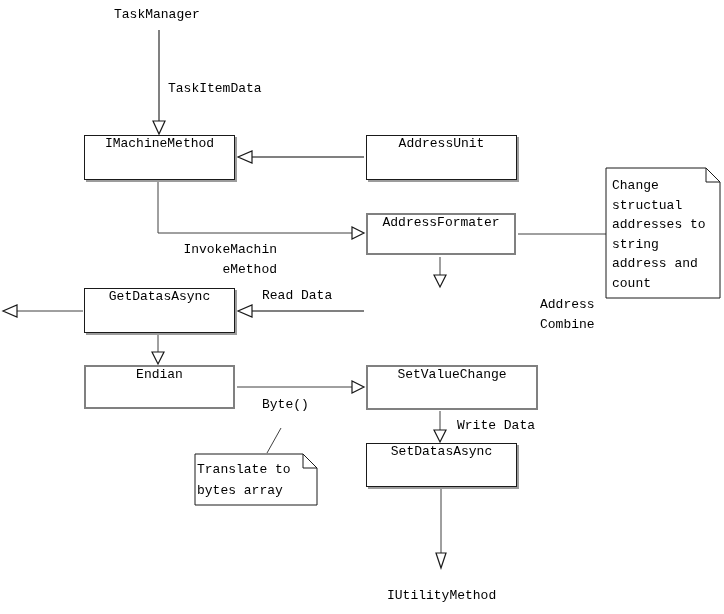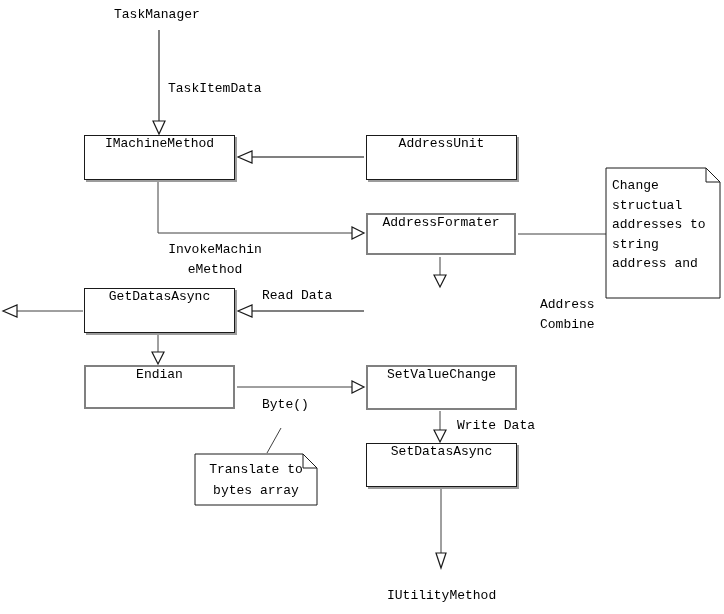--- a/index.html
+++ b/index.html
@@ -16,24 +16,24 @@
   .note-shape{fill:#ffffff;stroke:var(--border-dark,#1a1a1a);stroke-width:1;}
   .note-fold{fill:none;stroke:var(--border-dark,#1a1a1a);stroke-width:1;}
   .node{
     position:absolute;background:#ffffff;box-sizing:border-box;
     display:flex;align-items:flex-start;justify-content:center;
     white-space:nowrap;
   }
   .b-gray{border:2px solid var(--border-gray,#808080);}
   .b-dark{border:1px solid var(--border-dark,#1a1a1a);box-shadow:2px 2px 0 #9c9c9c;}
   .flabel{position:absolute;white-space:nowrap;line-height:15px;}
-  .flabel.center{text-align:center;}
+  .flabel.center{text-align:right;}
   .two-line{line-height:20px;}
   .note-text{position:absolute;line-height:19.5px;white-space:nowrap;}
-  .note-text.center{text-align:center;line-height:21px;}
+  .note-text.center{text-align:left;line-height:21px;}
 </style>
 </head>
 <body>
 
 <div class="stage">
 
   <svg class="wires" width="724" height="614" viewBox="0 0 724 614">
 
     <line x1="159" y1="30" x2="159" y2="122" class="w-gray"></line>
     <polygon points="153,121 165,121 159,134" class="arrow"></polygon>
@@ -84,21 +84,21 @@
   </div>
   <div class="node b-gray" style="left:366px;top:213px;width:150px;height:42px">
     <span>AddressFormater</span>
   </div>
   <div class="node b-dark" style="left:84px;top:288px;width:151px;height:45px">
     <span>GetDatasAsync</span>
   </div>
   <div class="node b-gray" style="left:84px;top:365px;width:151px;height:44px">
     <span>Endian</span>
   </div>
-  <div class="node b-gray" style="left:366px;top:365px;width:151px;height:45px">
+  <div class="node b-gray" style="left:366px;top:365px;width:172px;height:45px">
     <span>SetValueChange</span>
   </div>
   <div class="node b-dark" style="left:366px;top:443px;width:151px;height:44px">
     <span>SetDatasAsync</span>
   </div>
 
   <div class="flabel" style="left:114px;top:7px">TaskManager</div>
   <div class="flabel" style="left:387px;top:588px">IUtilityMethod</div>
 
   <div class="flabel" style="left:168px;top:81px">TaskItemData</div>
@@ -113,19 +113,20 @@
   </div>
   <div class="flabel" style="left:262px;top:397px">Byte()</div>
   <div class="flabel" style="left:457px;top:418px">Write Data</div>
 
   <div class="note-text" style="left:612px;top:176px;width:104px">
     <div>Change</div>
     <div>structual</div>
     <div>addresses to</div>
     <div>string</div>
     <div>address and</div>
+    <div>count</div>
   </div>
   <div class="note-text center" style="left:197px;top:459px;width:118px">
     <div>Translate to</div>
     <div>bytes array</div>
   </div>
 
 </div>
 
 </body></html>

